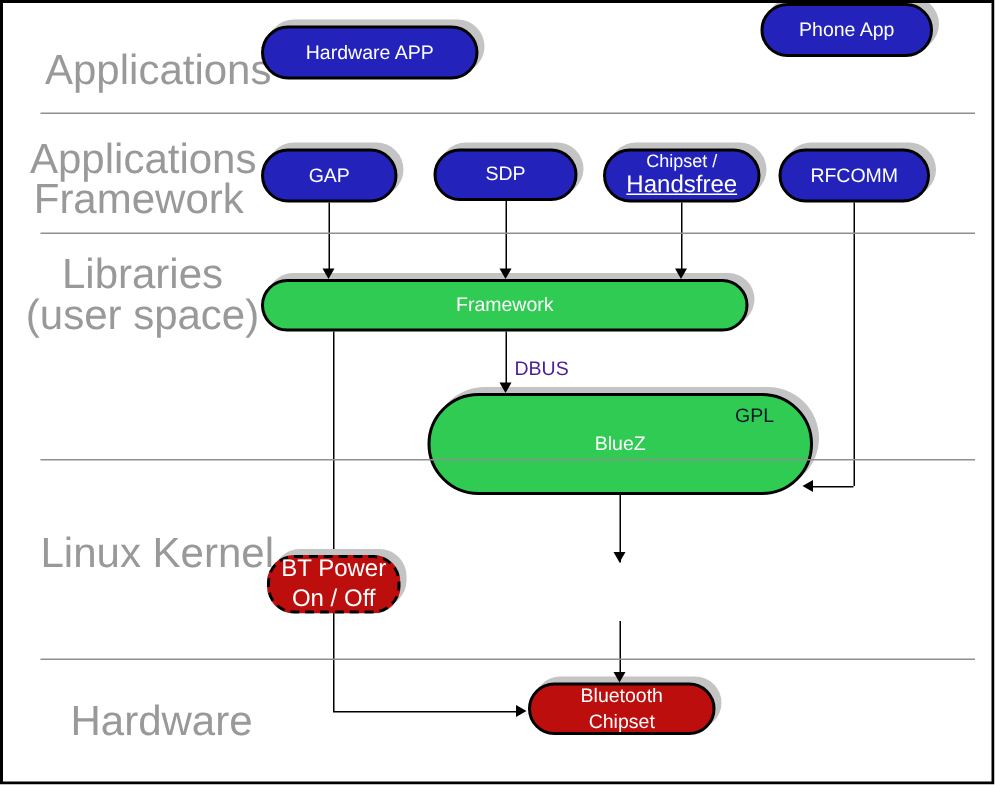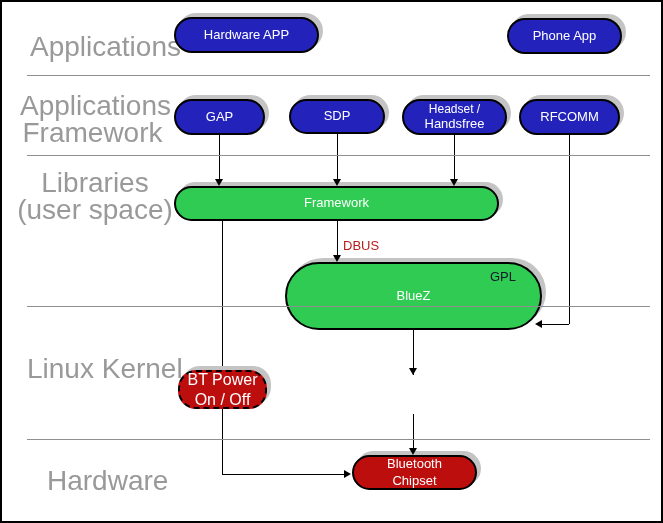--- a/index.html
+++ b/index.html
@@ -23,23 +23,23 @@
   .blue{background:var(--blue,#2323BC);}
   .green{background:var(--green,#2FCB53);}
   .red{background:var(--red,#BD0E0E);border-style:dashed;}
   .red.solid{border-style:solid;}
   .vline{position:absolute;width:1px;background:#000;z-index:1;}
   .hline{position:absolute;height:1px;background:#000;z-index:1;}
   .arr{position:absolute;width:0;height:0;z-index:4;}
   .arr.down{border-left:4px solid transparent;border-right:4px solid transparent;border-top:7px solid #000;}
   .arr.left{border-top:4px solid transparent;border-bottom:4px solid transparent;border-right:7px solid #000;}
   .arr.right{border-top:4px solid transparent;border-bottom:4px solid transparent;border-left:7px solid #000;}
-  .edge-label{position:absolute;color:#b91c1c;font-size:13px;z-index:2;}
+  .edge-label{position:absolute;color:#4c1d95;font-size:13px;z-index:2;}
   .tag{position:absolute;top:5px;right:24px;color:#0f172a;font-size:13px;}
-  .sub{font-size:13px;line-height:1.1;}
+  .sub{font-size:16px;line-height:1.1;text-decoration:underline;}
   .l1{font-size:12px;line-height:1.15;}
 </style>
 </head>
 <body style="--blue: #2323BC; --green: #2FCB53; --red: #BD0E0E; --label_gray: #999999; --shadow: #C4C4C4;">
 
 <div class="canvas">
 
   <div class="sep" style="top:73px"></div>
   <div class="sep" style="top:153px"></div>
   <div class="sep" style="top:304px"></div>
@@ -69,26 +69,26 @@
   <div class="arr down" style="left:448px;top:177px"></div>
   <div class="arr left" style="left:533px;top:318px"></div>
   <div class="arr down" style="left:331px;top:253px"></div>
   <div class="arr right" style="left:342px;top:468px"></div>
   <div class="arr down" style="left:407px;top:366px"></div>
   <div class="arr down" style="left:407px;top:446px"></div>
 
   <div class="edge-label" style="left:341px;top:236px">DBUS</div>
 
   <div class="pill blue" style="left:172px;top:15px;width:145px;height:36px">Hardware APP</div>
-  <div class="pill blue" style="left:505px;top:16px;width:115px;height:36px">Phone App</div>
+  <div class="pill blue" style="left:505px;top:0;width:115px;height:36px">Phone App</div>
 
   <div class="pill blue" style="left:287px;top:97px;width:96px;height:35px">SDP</div>
   <div class="pill blue" style="left:172px;top:97px;width:91px;height:36px">GAP</div>
   <div class="pill blue" style="left:400px;top:97px;width:105px;height:36px">
-    <span class="l1">Headset /</span>
+    <span class="l1">Chipset /</span>
     <span class="sub">Handsfree</span>
   </div>
   <div class="pill blue" style="left:517px;top:97px;width:101px;height:36px">RFCOMM</div>
 
   <div class="pill green" style="left:172px;top:184px;width:325px;height:35px">Framework</div>
   <div class="pill green" style="left:283px;top:260px;width:257px;height:68px;border-radius:34px">
     <span>BlueZ</span>
     <span class="tag">GPL</span>
   </div>
 

